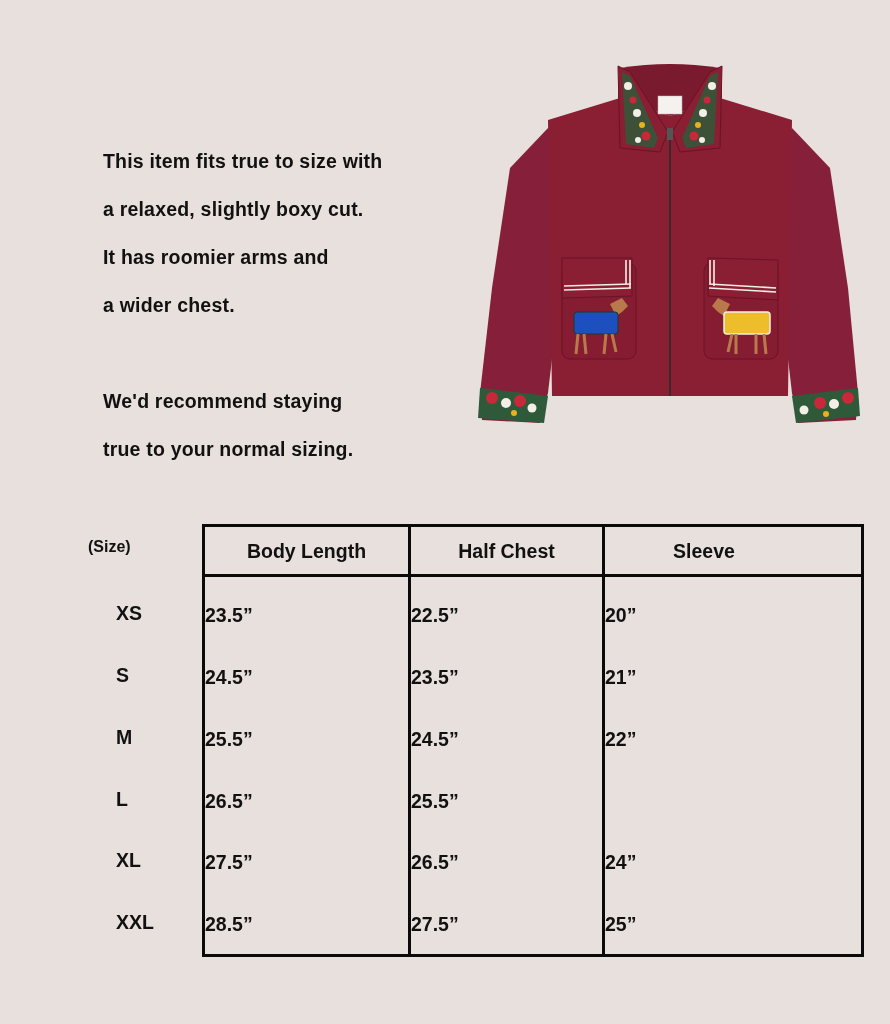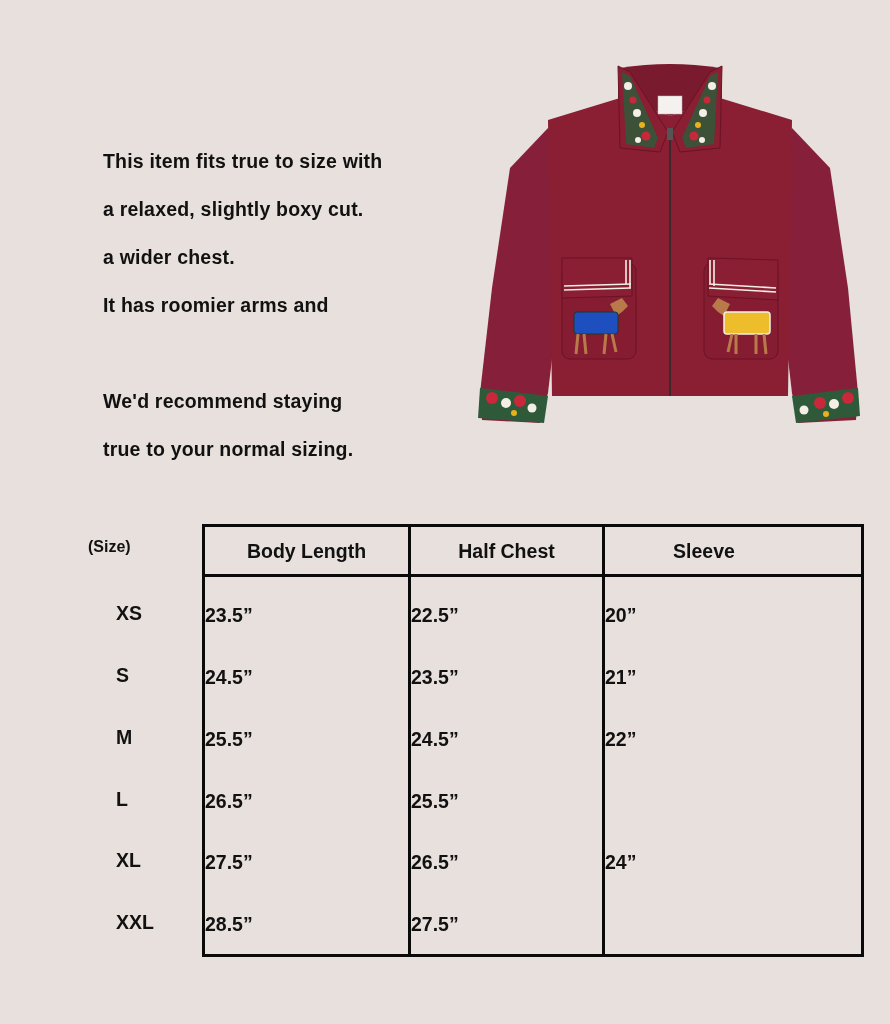--- a/index.html
+++ b/index.html
@@ -96,22 +96,22 @@
       font-weight: bold;
       line-height: 24px;
     }
   </style>
 </head>
 <body>
 
 <div class="fit-notes">
   <p>This item fits true to size with</p>
   <p>a relaxed, slightly boxy cut.</p>
+  <p>It has roomier arms and</p>
   <p>a wider chest.</p>
-  <p>It has roomier arms and</p>
   <div class="gap"></div>
   <p>We'd recommend staying</p>
   <p>true to your normal sizing.</p>
 </div>
 
 <div class="product-image" title="Burgundy zip-up jacket with floral embroidered collar and cuffs and horse-embroidered flap pockets">
   <svg width="400" height="375" viewBox="0 0 400 375" xmlns="http://www.w3.org/2000/svg">
 
     <path d="M78 70 L40 110 L22 230 L10 335 L12 362 L70 365 L78 335 L92 215 L100 120 Z" fill="#86203a"></path>
     <path d="M322 70 L360 110 L378 230 L388 335 L386 362 L328 365 L322 335 L308 215 L300 120 Z" fill="#86203a"></path>
@@ -236,13 +236,14 @@
 
   <div class="td" style="left:0;width:210px;top:262px">26.5”</div>
   <div class="td" style="left:206px;width:196px;top:262px">25.5”</div>
 
   <div class="td" style="left:0;width:210px;top:323px">27.5”</div>
   <div class="td" style="left:206px;width:196px;top:323px">26.5”</div>
   <div class="td" style="left:400px;width:190px;top:323px">24”</div>
 
   <div class="td" style="left:0;width:210px;top:385px">28.5”</div>
   <div class="td" style="left:206px;width:196px;top:385px">27.5”</div>
+  <div class="td" style="left:400px;width:190px;top:385px">25”</div>
 </div>
 
 </body></html>

